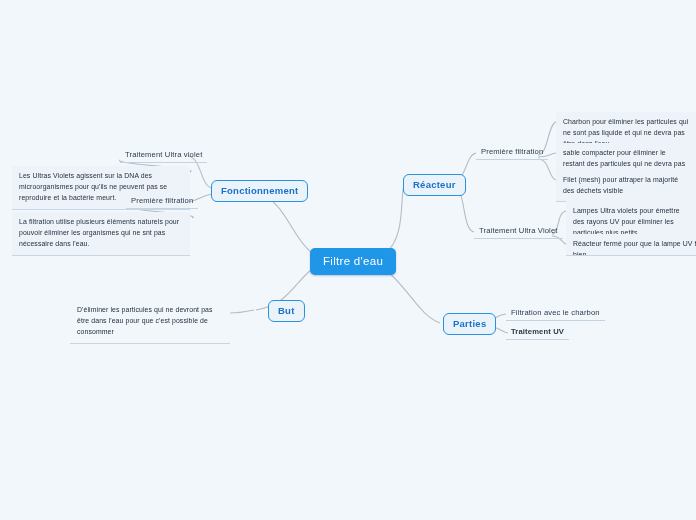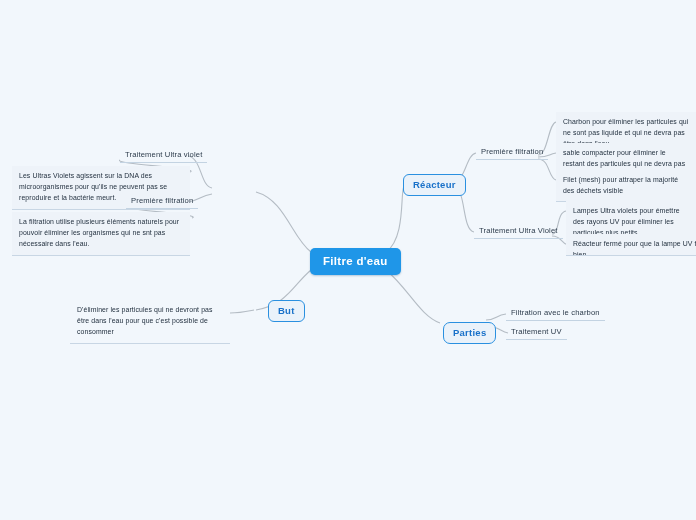--- a/index.html
+++ b/index.html
@@ -32,21 +32,21 @@
   .node {
     position: absolute;
     box-sizing: border-box;
   }
   
   .root {
     background: #1f96e8;
     color: #ffffff;
     border-radius: 5px;
     font-size: 11.5px;
-    font-weight: bold;
+    font-weight: normal;
     letter-spacing: 0.3px;
     padding: 7px 13px 8px 13px;
     text-align: center;
     white-space: nowrap;
     box-shadow: 0 1px 2px rgba(20,80,130,.28);
   }
   
   .lvl1 {
     background: #eaf2fa;
     border: 1.6px solid #2a90e0;
@@ -122,20 +122,23 @@
 
       <path d="M486,320 C496,320 496,315 506,314"></path>
       <path d="M486,326 C498,326 500,331 508,333"></path>
     </g>
   </svg>
 
   <div class="node root" style="left:310px; top:248px;">
     <span>Filtre d'eau</span>
   </div>
 
+  <div class="node lvl1" style="left:211px; top:180px;">
+    <span>Fonctionnement</span>
+  </div>
 
   <div class="node lvl2" style="left:120px; top:148px;">
     <span>Traitement Ultra violet</span>
   </div>
 
   <div class="node leaf" style="left:12px; top:166px; width:178px;">
     <span>Les Ultras Violets agissent sur la DNA des microorganismes pour qu'ils ne peuvent pas se reproduire et la bactérie meurt.</span>
   </div>
 
   <div class="node lvl2" style="left:126px; top:194px;">
@@ -179,25 +182,25 @@
   </div>
 
   <div class="node lvl1" style="left:268px; top:300px;">
     <span>But</span>
   </div>
 
   <div class="node leaf nb" style="left:70px; top:300px; width:160px;">
     <span>D'éliminer les particules qui ne devront pas être dans l'eau pour que c'est possible de consommer</span>
   </div>
 
-  <div class="node lvl1" style="left:443px; top:322px;border-radius:7px;">
+  <div class="node lvl1" style="left:443px; top:313px;">
     <span>Parties</span>
   </div>
 
   <div class="node lvl2" style="left:506px; top:306px;">
     <span>Filtration avec le charbon</span>
   </div>
 
-  <div class="node lvl2" style="left:506px; top:325px;">
+  <div class="node lvl2" style="left:506px; top:325px;font-weight:bold;">
     <span>Traitement UV</span>
   </div>
 
 </div>
 
 </body></html>

